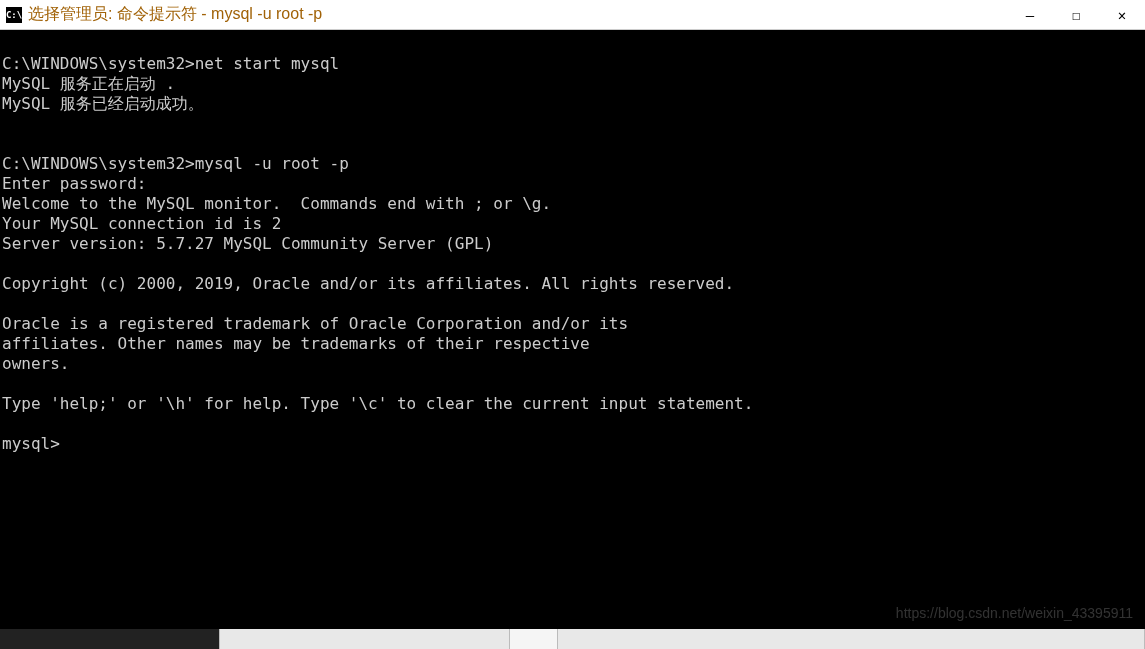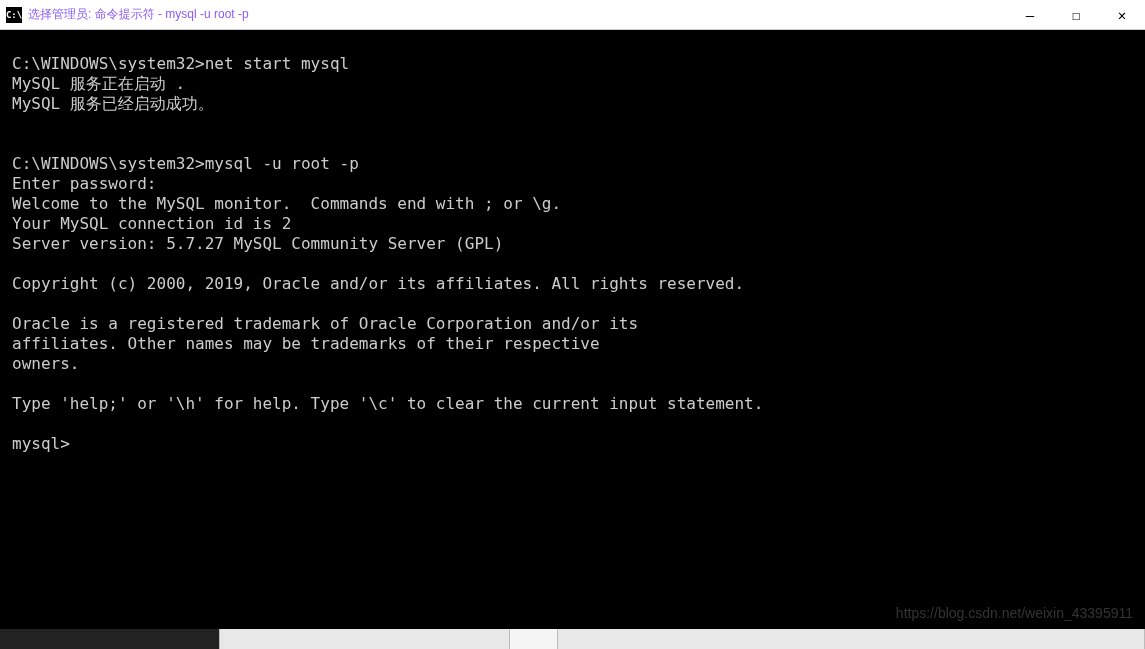--- a/index.html
+++ b/index.html
@@ -30,22 +30,22 @@
       margin-right: 6px;
       display: inline-flex;
       align-items: center;
       justify-content: center;
       font-size: 9px;
       color: #fff;
       font-family: Consolas, monospace;
       font-weight: bold;
     }
     .titlebar-text {
-      font-size: 12px;
-      color: #8b5cf6;
+      font-size: 16px;
+      color: #a16207;
       font-family: "Microsoft YaHei", "SimSun", sans-serif;
       flex: 1;
     }
     .window-controls {
       display: flex;
       height: 100%;
     }
     .window-btn {
       width: 46px;
       height: 100%;
@@ -54,21 +54,21 @@
       justify-content: center;
       font-size: 14px;
       color: #000;
       cursor: pointer;
     }
     .terminal {
       background: #000;
       color: #ccc;
       font-size: 16px;
       line-height: 20px;
-      padding: 4px 12px;
+      padding: 4px 2px;
       font-family: "SimSun", "NSimSun", "Consolas", monospace;
       white-space: pre;
       height: 598px;
       overflow: hidden;
     }
     .terminal-line {
       white-space: pre;
     }
     .watermark {
       position: absolute;

